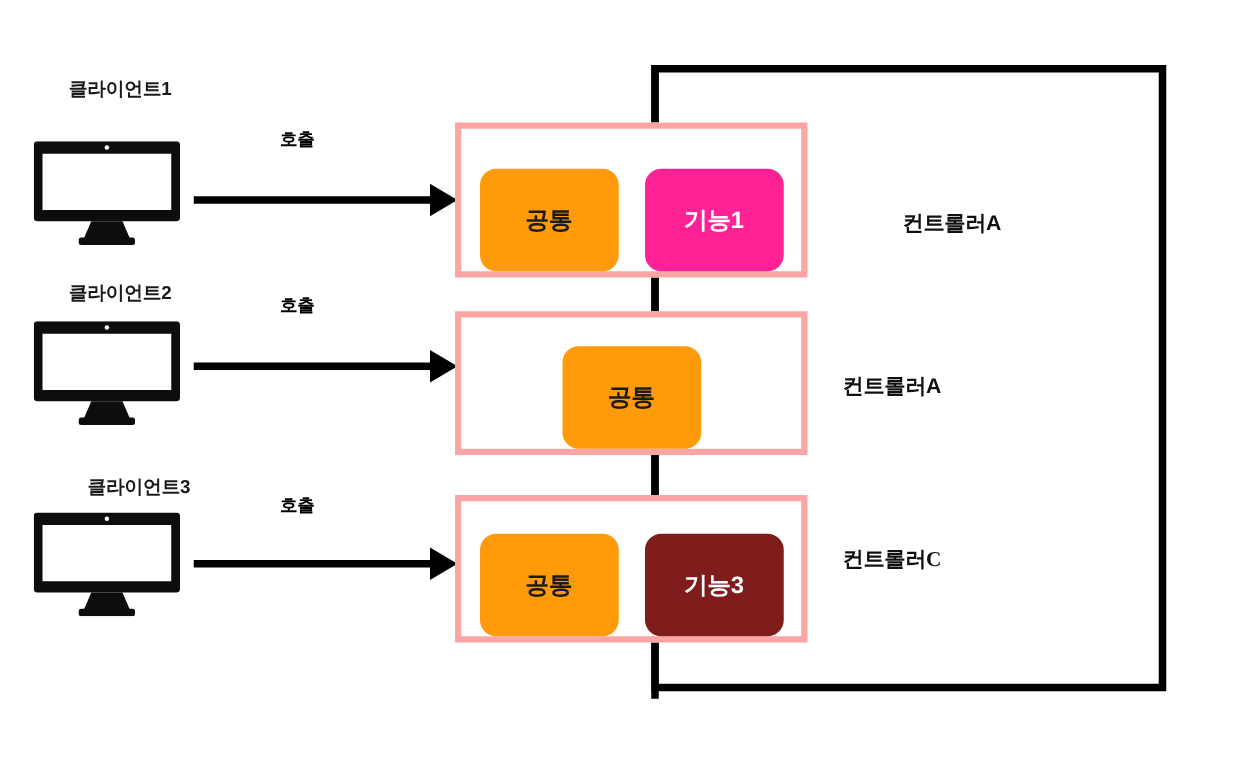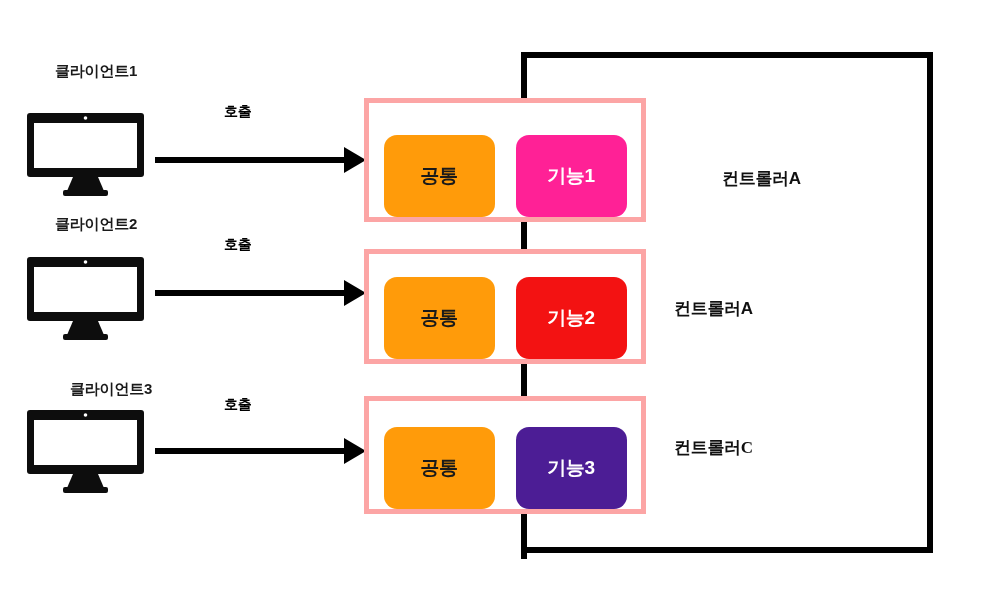--- a/index.html
+++ b/index.html
@@ -136,21 +136,21 @@
     </svg>
   </div>
 
   <div class="abs arrow-label" style="left:224px; top:103px;">호출</div>
 
   <div class="arrow" style="left:155px; top:147px; width:211px; height:26px;">
     <div class="shaft" style="width:190px;"></div>
     <div class="head" style="left:189px;"></div>
   </div>
 
-  <div class="abs client-label" style="left:27px; top:215px;">클라이언트2</div>
+  <div class="abs client-label" style="left:27px; top:225px;">클라이언트2</div>
 
   <div class="monitor" style="left:27px; top:257px;">
     <svg width="117" height="83" viewBox="0 0 117 83" aria-hidden="true">
       <rect x="0" y="0" width="117" height="64" rx="3" fill="#0d0d0d"></rect>
       <rect x="7" y="10" width="103" height="45" fill="#ffffff"></rect>
       <circle cx="58.5" cy="5" r="1.8" fill="#ffffff"></circle>
       <path d="M46 64 L71 64 L77 78 L40 78 Z" fill="#0d0d0d"></path>
       <rect x="36" y="77" width="45" height="6" rx="2" fill="#0d0d0d"></rect>
     </svg>
   </div>
@@ -188,29 +188,26 @@
     <div class="module" style="background:#FF2196; color:#ffffff;">
       <span>기능1</span>
     </div>
   </div>
   <div class="abs controller-name" style="left:674px; top:167px;margin-left:48px;">컨트롤러A</div>
 
   <div class="controller-box" style="left:364px; top:249px; width:282px; height:115px;">
     <div class="module" style="background:#FF9B0A; color:#1a1a1a;">
       <span>공통</span>
     </div>
-    <div class="module" style="background:#F31212; color:#ffffff;">
-      <span>기능2</span>
-    </div>
   </div>
   <div class="abs controller-name" style="left:674px; top:297px;">컨트롤러A</div>
 
   <div class="controller-box" style="left:364px; top:396px; width:282px; height:118px;">
     <div class="module" style="background:#FF9B0A; color:#1a1a1a;">
       <span>공통</span>
     </div>
-    <div class="module" style="background:#4c1d95; color:#ffffff;">
+    <div class="module" style="background:#7f1d1d; color:#ffffff;">
       <span>기능3</span>
     </div>
   </div>
   <div class="abs controller-name" style="left:674px; top:436px;font-family:Liberation Serif, serif;">컨트롤러C</div>
 
 </div>
 
 </body></html>

